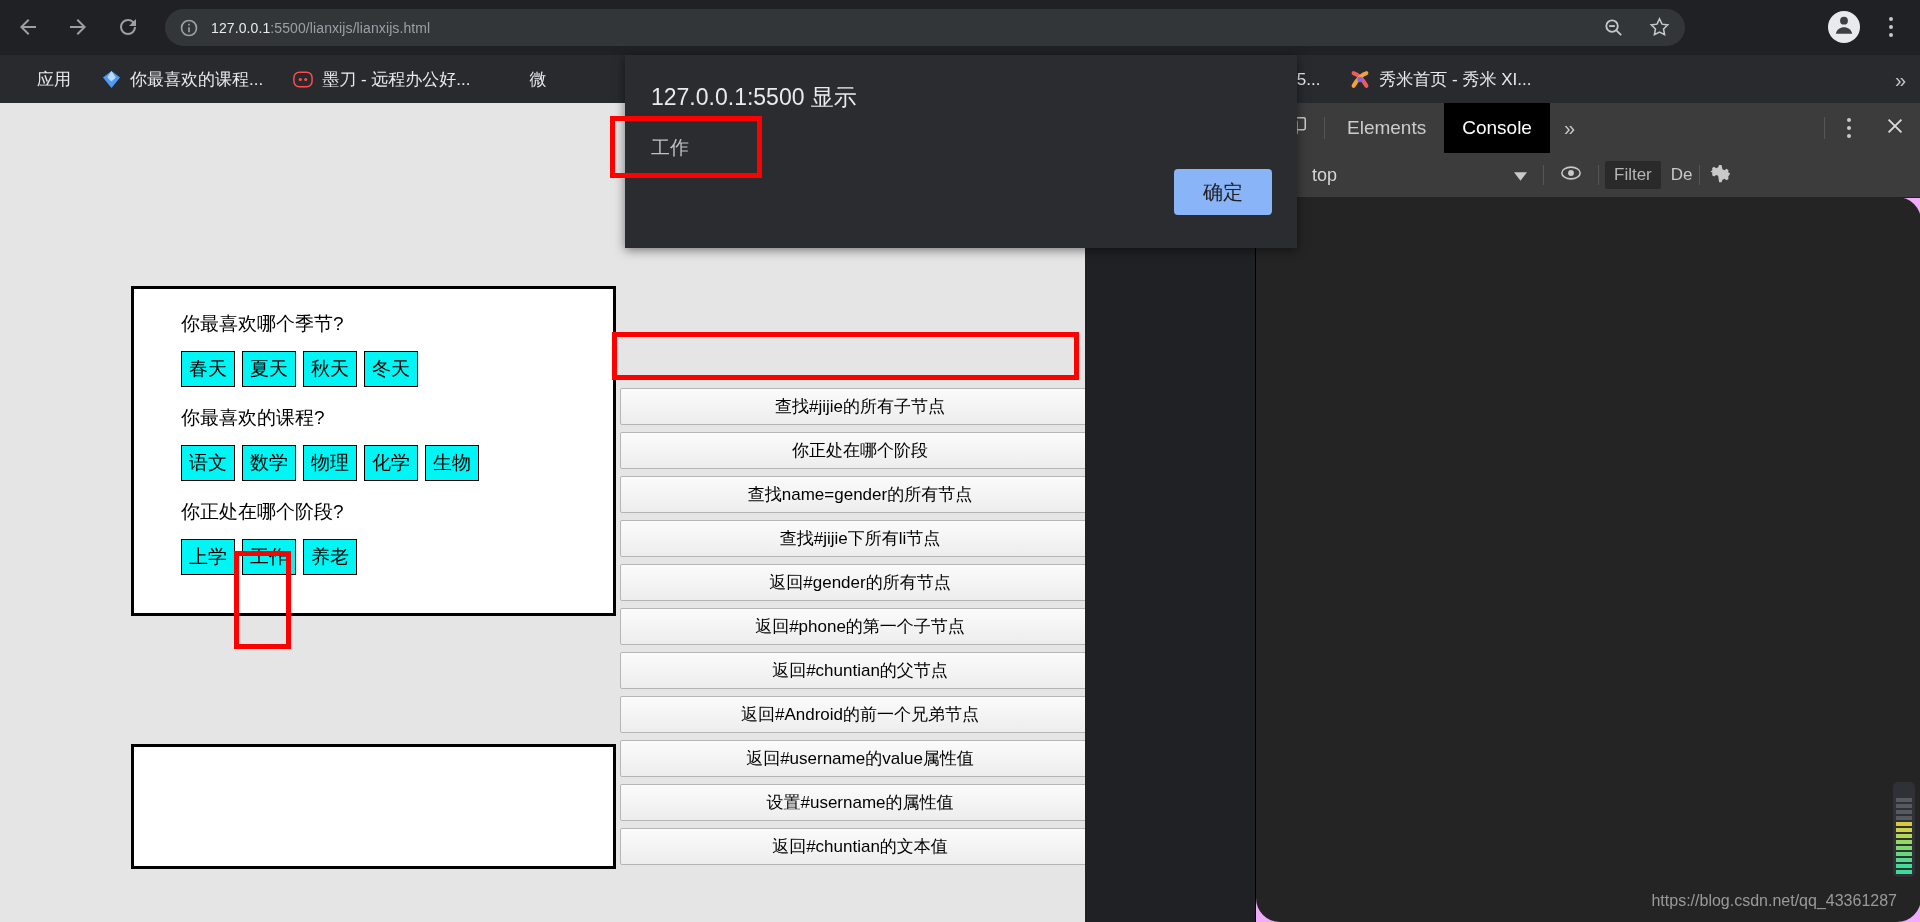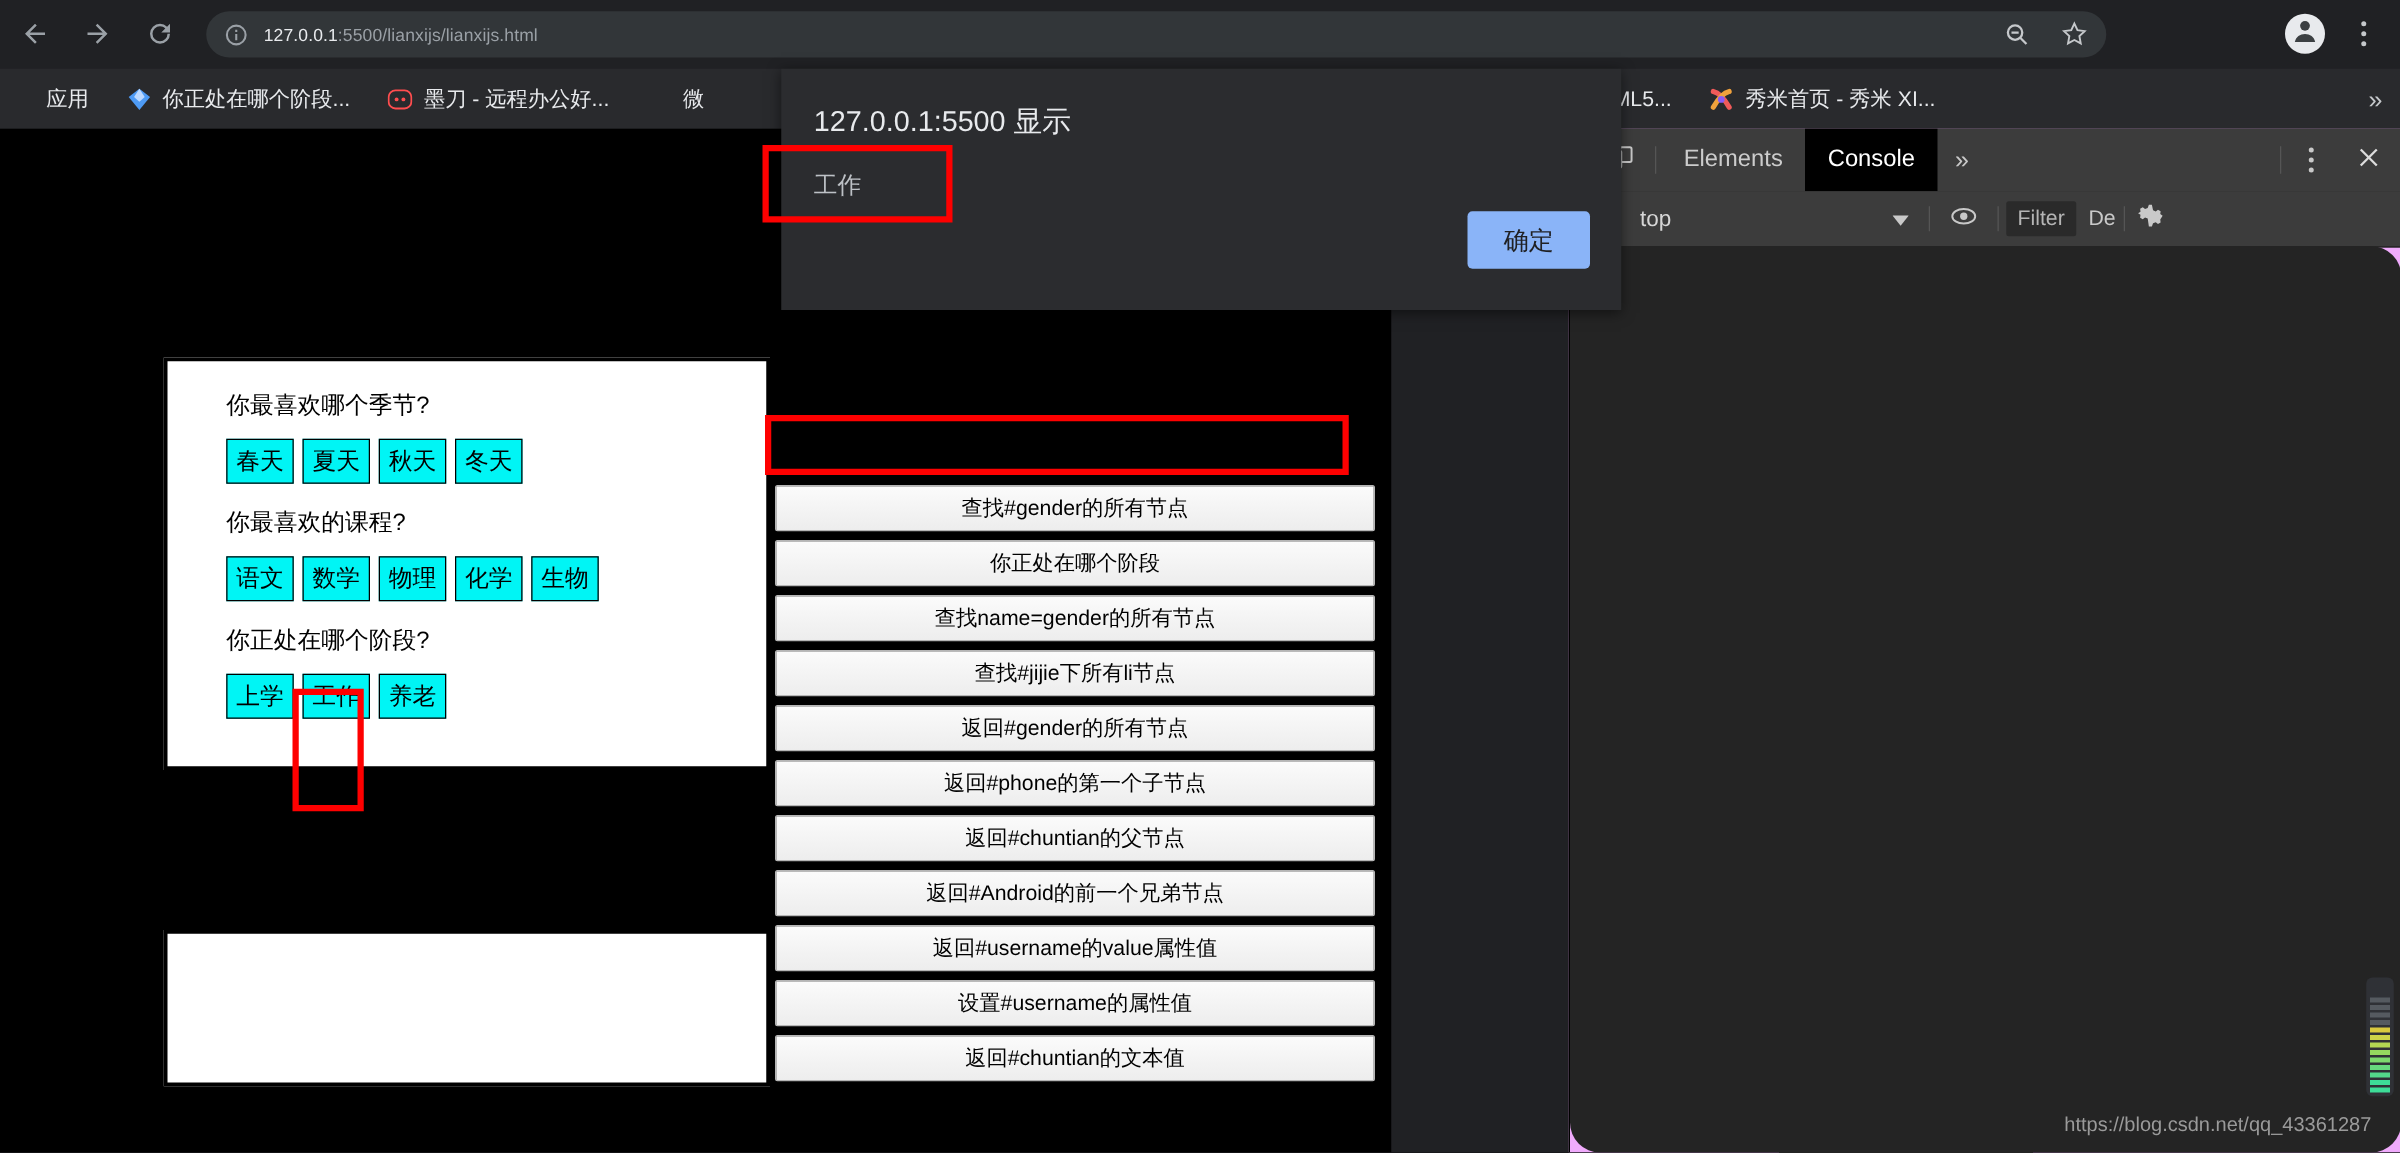--- a/index.html
+++ b/index.html
@@ -66,21 +66,21 @@
   .apps-grid { display:grid; grid-template-columns:repeat(3,5px); grid-gap:3px; width:19px; }
   .apps-grid i { width:5px; height:5px; display:block; border-radius:1px;}
   .fav { width:20px; height:20px; display:flex; align-items:center; justify-content:center;}
   .bm-overflow {
     position:absolute; right:14px; top:14px; color:#c5c8cb; font-size:20px;
   }
 
   
   .viewport {
     position:absolute; left:0; top:103px; width:1085px; height:819px;
-    background:#000000; overflow:hidden;padding-left:28px;
+    background:#e5e5e5; overflow:hidden;
   }
 
   .form-panel {
     position:absolute; left:131px; top:183px; width:485px; height:330px;
     border:3px solid #000; box-sizing:border-box; background:#fff;
   }
   .q-label {
     font-size:19px; color:#000; margin:0; padding:0;
     font-family:"Liberation Sans","DejaVu Sans",sans-serif;
   }
@@ -278,21 +278,21 @@
       </span>
       <span class="bm-label">应用</span>
     </div>
     <div class="bm">
       <span class="fav">
         <svg width="19" height="19" viewBox="0 0 20 20">
             <polygon points="10,1 19,8 10,19 1,8" fill="#4e9bf5"></polygon>
             <polygon points="10,1 14.5,8 10,12 5.5,8" fill="#bcd9ff"></polygon>
           </svg>
       </span>
-      <span class="bm-label">你正处在哪个阶段...</span>
+      <span class="bm-label">你最喜欢的课程...</span>
     </div>
     <div class="bm">
       <span class="fav">
         <svg width="20" height="17" viewBox="0 0 22 18">
             <rect x="1" y="1" width="20" height="16" rx="6" fill="none" stroke="#ff4d4f" stroke-width="1.6"></rect>
             <circle cx="8" cy="9" r="1.7" fill="#ff4d4f"></circle>
             <circle cx="14" cy="9" r="1.7" fill="#ff4d4f"></circle>
           </svg>
       </span>
       <span class="bm-label">墨刀 - 远程办公好...</span>
@@ -361,21 +361,21 @@
             <div class="opt">养老</div>
           </div>
         </div>
 
       </div>
     </div>
 
     <div class="result-box"></div>
 
     <div class="btn-col">
-      <div class="gbtn">查找#gender的所有节点</div>
+      <div class="gbtn">查找#jijie的所有子节点</div>
       <div class="gbtn">你正处在哪个阶段</div>
       <div class="gbtn">查找name=gender的所有节点</div>
       <div class="gbtn">查找#jijie下所有li节点</div>
       <div class="gbtn">返回#gender的所有节点</div>
       <div class="gbtn">返回#phone的第一个子节点</div>
       <div class="gbtn">返回#chuntian的父节点</div>
       <div class="gbtn">返回#Android的前一个兄弟节点</div>
       <div class="gbtn">返回#username的value属性值</div>
       <div class="gbtn">设置#username的属性值</div>
       <div class="gbtn">返回#chuntian的文本值</div>

